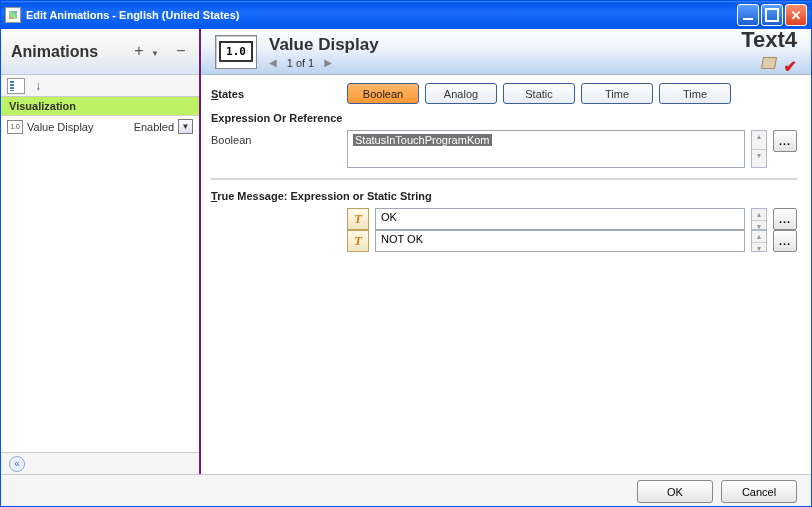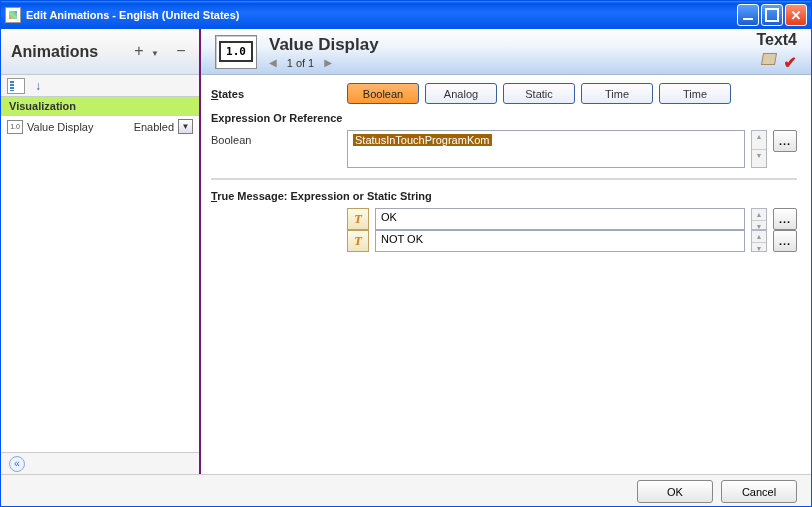--- a/index.html
+++ b/index.html
@@ -45,36 +45,36 @@
 
 .main { flex: 1; display: flex; flex-direction: column; }
 .main-header { height: 46px; background: linear-gradient(to bottom, #fdfdfd 0%, #eef4fc 40%, #bcd3f0 100%); border-bottom: 1px solid #aab8cc; display: flex; align-items: center; padding: 0 14px; gap: 12px; }
 .header-icon { width: 42px; height: 34px; border: 1px solid #888; background: #fff; display: flex; align-items: center; justify-content: center; font-size: 12px; font-weight: bold; box-shadow: inset 1px 1px 0 #ccc; }
 .header-icon-inner { border: 2px solid #333; padding: 2px 5px; font-family: monospace; }
 .header-titles { display: flex; flex-direction: column; flex: 1; }
 .header-titles h2 { font-size: 17px; font-weight: bold; color: #333; }
 .pager { display: flex; align-items: center; gap: 10px; font-size: 11px; color: #333; margin-top: 2px; }
 .pager .arr { color: #888; font-size: 10px; cursor: pointer; }
 .header-right { display: flex; flex-direction: column; align-items: flex-end; gap: 4px; }
-.header-right h2 { font-size: 16px; font-weight: bold; color: #333; }
+.header-right h2 { font-size: 22px; font-weight: bold; color: #333; }
 .header-icons { display: flex; gap: 8px; }
 .eraser { width: 14px; height: 12px; background: #dca; border: 1px solid #a86; transform: skewX(-10deg); }
 .check { color: #d02020; font-size: 16px; font-weight: bold; }
 
 .scroll-area { flex: 1; overflow: auto; padding: 8px 14px 8px 10px; }
 .row { display: flex; align-items: center; margin-bottom: 8px; gap: 6px; }
 .lbl { width: 130px; font-weight: bold; color: #222; }
 .btn-group { display: flex; gap: 6px; }
 .tab-btn { width: 72px; height: 21px; border: 1px solid #3a5fa0; background: linear-gradient(to bottom, #fdfdfd, #e8eef8); border-radius: 3px; color: #333; cursor: pointer; display: flex; align-items: center; justify-content: center; }
 .tab-btn.active { background: linear-gradient(to bottom, #ffb76b, #ff9933); color: #222; }
 .section-label { font-weight: bold; color: #222; margin-bottom: 6px; }
 .expr-row { display: flex; align-items: stretch; gap: 6px; }
 .expr-row .expr-label { width: 130px; padding-top: 4px; color: #333; }
 .expr-input { flex: 1; border: 1px solid #a0a8b8; background: #fff; padding: 3px 5px; min-height: 38px; position: relative; }
-.expr-input .sel { background: #a16207; color: #fff; padding: 0 2px; }
+.expr-input .sel { background: #737373; color: #fff; padding: 0 2px; }
 .spinner { width: 16px; border: 1px solid #b0b8c8; background: #f3f3f3; display: flex; flex-direction: column; }
 .spinner div { flex: 1; font-size: 7px; text-align: center; color: #999; line-height: 1; padding: 2px 0; }
 .spinner div:first-child { border-bottom: 1px solid #ccc; }
 .browse { width: 24px; height: 22px; border: 1px solid #888; background: linear-gradient(to bottom, #fff, #e4e4e4); display: flex; align-items: center; justify-content: center; font-weight: bold; letter-spacing: 1px; align-self: flex-start; border-radius: 2px; }
 .divider { border-top: 2px solid #d8d8d8; margin: 10px 0; }
 .msg-row { display: flex; align-items: center; gap: 6px; margin-left: 136px; }
 .t-icon { width: 22px; height: 22px; border: 1px solid #c0a060; background: linear-gradient(to bottom, #fffae8, #f0e4c0); display: flex; align-items: center; justify-content: center; font-style: italic; font-weight: bold; font-size: 13px; color: #d08020; font-family: 'Times New Roman', serif; }
 .msg-input { flex: 1; border: 1px solid #a0a8b8; height: 22px; padding: 2px 5px; background: #fff; }
 
 

